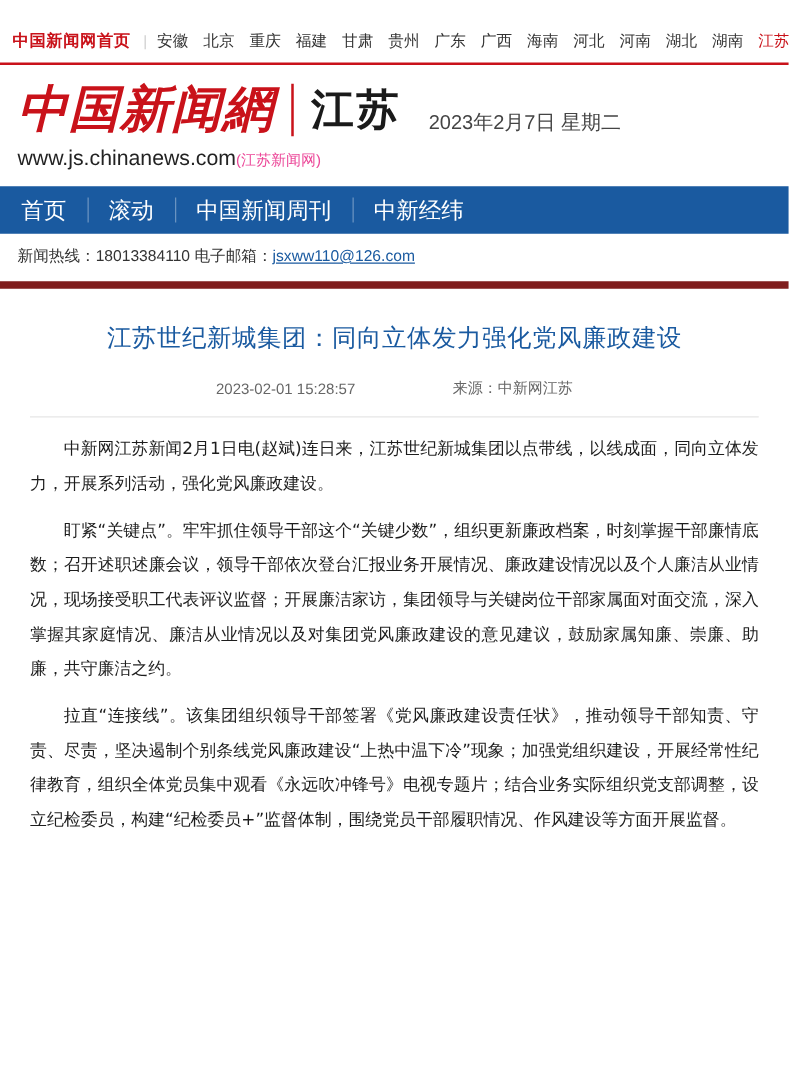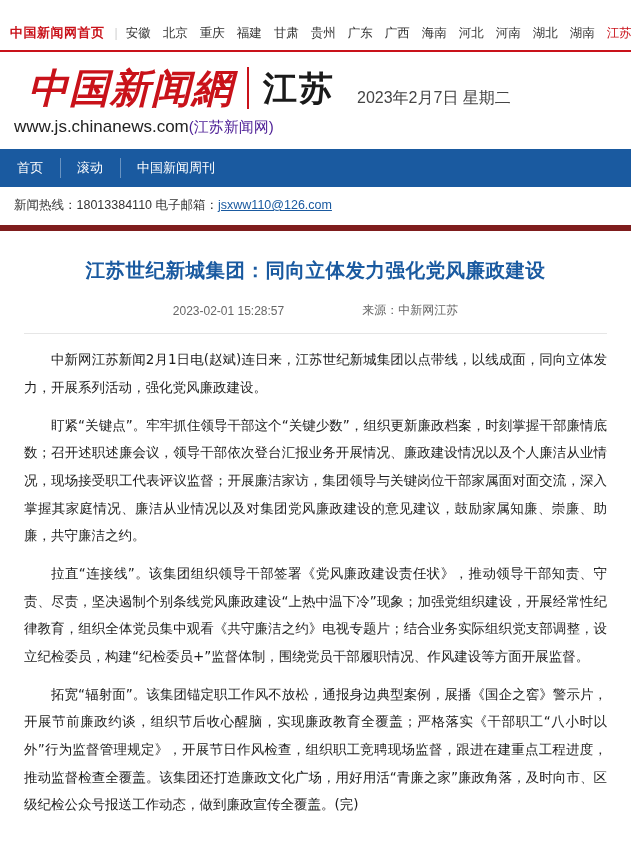--- a/index.html
+++ b/index.html
@@ -41,21 +41,21 @@
   }
   .topnav .prov {
     color: #333;
     font-size: 12.5px;
     padding: 0 6px;
   }
   .topnav .prov.cur { color: #c9121a; }
 
   
   .masthead {
-    padding: 14px 14px 6px 28px;
+    padding: 14px 14px 6px 14px;
     display: flex;
     align-items: flex-end;
   }
   .logo-wrap {
     display: flex;
     align-items: center;
   }
   .logo-cn {
     font-family: "DejaVu Serif", "Liberation Serif", serif;
     font-size: 40px;
@@ -85,37 +85,37 @@
     font-size: 16px;
     color: #444;
   }
   .site-url {
     padding: 2px 14px 12px 14px;
     font-size: 17px;
     color: #222;
     font-family: "Liberation Sans", sans-serif;
   }
   .site-url .cn {
-    font-size: 15px;
-    color: #4c1d95;
+    font-size: 12px;
+    color: #ec4899;
   }
 
   
   .channelbar {
     background: #1a5aa0;
     height: 38px;
     display: flex;
     align-items: stretch;
     color: #fff;
   }
   .channelbar .item {
     display: flex;
     align-items: center;
     padding: 0 17px;
-    font-size: 13px;
+    font-size: 18px;
     color: #ffffff;
     position: relative;
   }
   .channelbar .item + .item::before {
     content: "";
     position: absolute;
     left: 0;
     top: 9px;
     bottom: 9px;
     width: 1px;
@@ -135,21 +135,21 @@
   }
 
   
   .article {
     padding: 0 24px;
   }
   .headline {
     text-align: center;
     color: #1a5aa0;
     font-size: 19.5px;
-    font-weight: bold;
+    font-weight: normal;
     margin: 26px 0 0 0;
     letter-spacing: 0.5px;
     line-height: 1.4;
     font-family: "DejaVu Sans", "Liberation Sans", sans-serif;
   }
   .meta {
     margin-top: 18px;
     font-size: 12px;
     color: #666;
     display: flex;
@@ -210,34 +210,34 @@
   </div>
 
   <div class="site-url">
     <span>www.js.chinanews.com</span><span class="cn">(江苏新闻网)</span>
   </div>
 
   <div class="channelbar">
     <div class="item">首页</div>
     <div class="item">滚动</div>
     <div class="item">中国新闻周刊</div>
+    <div class="item">中新经纬</div>
   </div>
 
   <div class="hotline">
     <span>新闻热线：18013384110 电子邮箱：</span><span class="mail">jsxww110@126.com</span>
   </div>
 
   <div class="article">
     <h1 class="headline">江苏世纪新城集团：同向立体发力强化党风廉政建设</h1>
     <div class="meta">
       <span>2023-02-01 15:28:57</span>
       <span class="source"><span>来源：</span><span>中新网江苏</span></span>
     </div>
     <div class="divider"></div>
     <div class="body">
       <p>中新网江苏新闻2月1日电(赵斌)连日来，江苏世纪新城集团以点带线，以线成面，同向立体发力，开展系列活动，强化党风廉政建设。</p>
       <p>盯紧“关键点”。牢牢抓住领导干部这个“关键少数”，组织更新廉政档案，时刻掌握干部廉情底数；召开述职述廉会议，领导干部依次登台汇报业务开展情况、廉政建设情况以及个人廉洁从业情况，现场接受职工代表评议监督；开展廉洁家访，集团领导与关键岗位干部家属面对面交流，深入掌握其家庭情况、廉洁从业情况以及对集团党风廉政建设的意见建议，鼓励家属知廉、崇廉、助廉，共守廉洁之约。</p>
-      <p>拉直“连接线”。该集团组织领导干部签署《党风廉政建设责任状》，推动领导干部知责、守责、尽责，坚决遏制个别条线党风廉政建设“上热中温下冷”现象；加强党组织建设，开展经常性纪律教育，组织全体党员集中观看《共守廉洁之约》电视专题片；结合业务实际组织党支部调整，设立纪检委员，构建“纪检委员+”监督体制，围绕党员干部履职情况、作风建设等方面开展监督。</p>
-      <p>拓宽“辐射面”。该集团锚定职工作风不放松，通报身边典型案例，展播《国企之窖》警示片，开展节前廉政约谈，组织节后收心醒脑，实现廉政教育全覆盖；严格落实《干部职工“八小时以外”行为监督管理规定》，开展节日作风检查，组织职工竞聘现场监督，跟进在建重点工程进度，推动监督检查全覆盖。该集团还打造廉政文化广场，用好用活“青廉之家”廉政角落，及时向市、区级纪检公众号报送工作动态，做到廉政宣传全覆盖。(完)</p>
+      <p>拉直“连接线”。该集团组织领导干部签署《党风廉政建设责任状》，推动领导干部知责、守责、尽责，坚决遏制个别条线党风廉政建设“上热中温下冷”现象；加强党组织建设，开展经常性纪律教育，组织全体党员集中观看《永远吹冲锋号》电视专题片；结合业务实际组织党支部调整，设立纪检委员，构建“纪检委员+”监督体制，围绕党员干部履职情况、作风建设等方面开展监督。</p>
     </div>
   </div>
 
 </div>
 
 </body></html>

